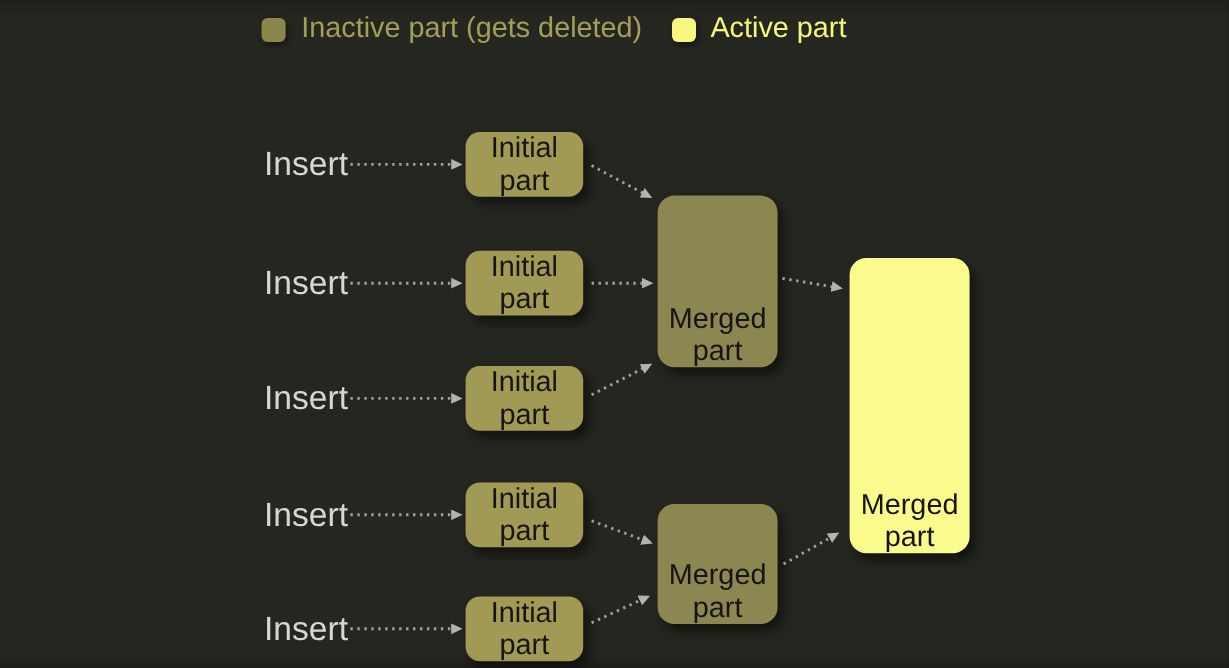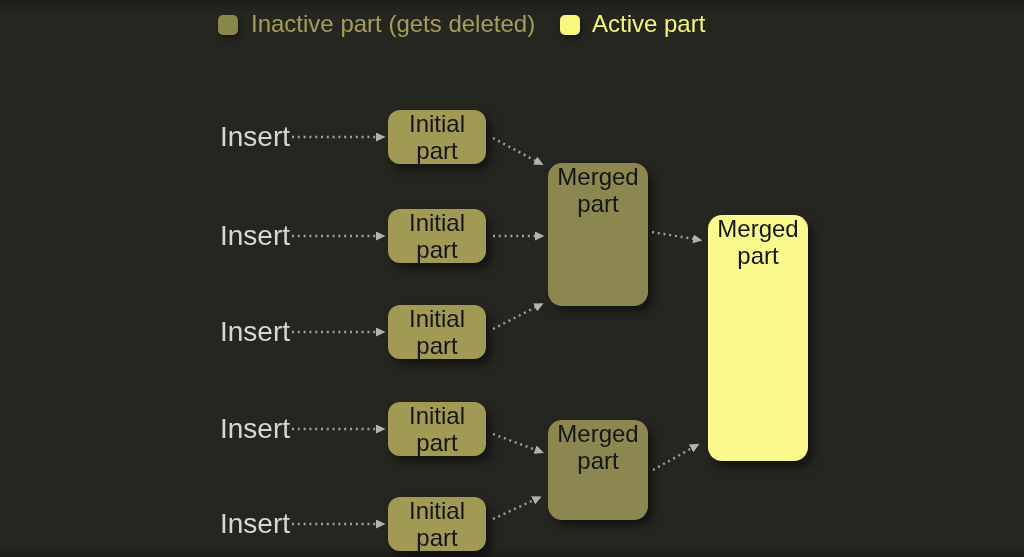--- a/index.html
+++ b/index.html
@@ -23,21 +23,21 @@
   }
   .legend-label.inactive{left:251px;color:#a49e58;}
   .legend-label.active{left:592px;color:#f5f57a;}
   
   .insert-label{
     position:absolute;left:220px;width:80px;
     font-size:28px;line-height:30px;color:#d6d6d6;
   }
   
   .box{
-    position:absolute;display:flex;align-items:flex-start;justify-content:center;
+    position:absolute;display:flex;align-items:flex-end;justify-content:center;
     text-align:center;border-radius:12px;
     font-size:24px;line-height:27px;color:#151515;
     box-shadow:5px 6px 9px rgba(0,0,0,.5);
   }
   .box .box-label{display:block;width:92px;}
   .box.initial{left:388px;width:98px;height:54px;background:#a09a54;}
   .box.merged-olive{background:#8c8651;border-radius:14px;}
   .box.merged-1{left:548px;top:163px;width:100px;height:143px;}
   .box.merged-2{left:548px;top:420px;width:100px;height:100px;}
   .box.merged-active{

